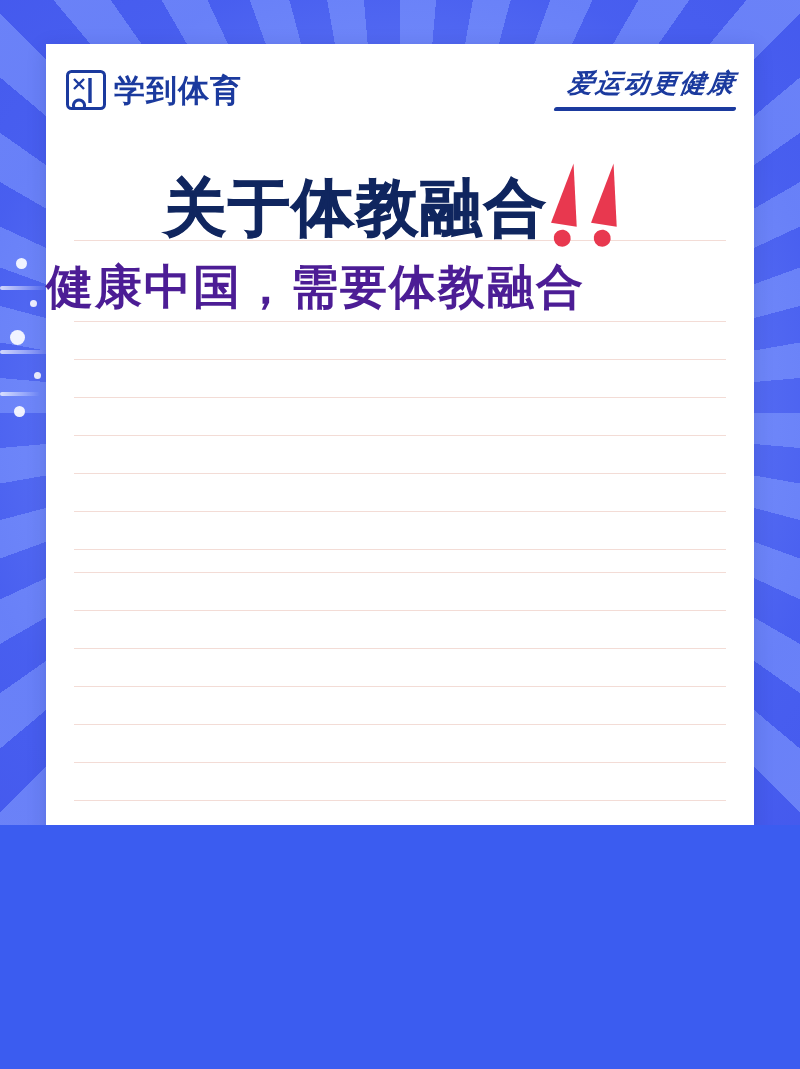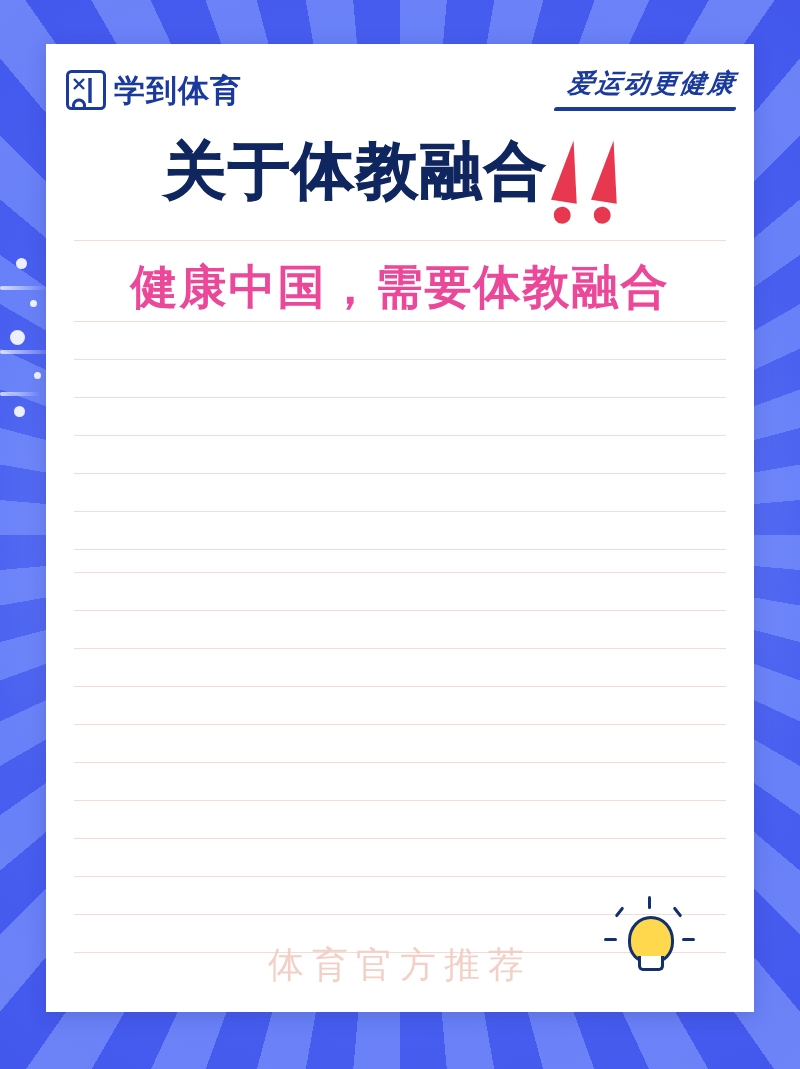--- a/index.html
+++ b/index.html
@@ -11,21 +11,21 @@
     height: 1069px;
     overflow: hidden;
     font-family: "Liberation Sans", sans-serif;
     background: #3b5cf0;
   }
 
   
   #poster {
     position: relative;
     width: 800px;
-    height: 1069px;
+    height: 825px;
     overflow: hidden;
     background: #4a63f2;
   }
   #sunburst {
     position: absolute;
     left: 50%;
     top: 50%;
     width: 2400px;
     height: 2400px;
     margin-left: -1200px;
@@ -144,24 +144,25 @@
     border-radius: 2px;
     width: 182px;
     margin-left: auto;
     transform: skewX(-20deg);
   }
 
   
   #title-row {
     position: absolute;
     left: 0;
-    top: 96px;
+    top: 116px;
     width: 708px;
     height: 96px;
     display: flex;
+    align-items: center;
     justify-content: center;
   }
   #main-title {
     font-family: "DejaVu Sans", sans-serif;
     font-weight: bold;
     font-size: 62px;
     color: #10265f;
     letter-spacing: 2px;
     line-height: 1;
     -webkit-text-stroke: 1px #10265f;
@@ -191,25 +192,25 @@
     margin: 5px auto 0;
   }
   #bang1 { left: 4px; transform: rotate(9deg); }
   #bang2 { left: 44px; transform: rotate(9deg); }
 
   #sub-title {
     position: absolute;
     left: 0;
     top: 212px;
     width: 708px;
-    text-align: center;
+    text-align: left;
     font-family: "DejaVu Sans", sans-serif;
     font-weight: bold;
     font-size: 47px;
-    color: #ec4899;
+    color: #4c1d95;
     letter-spacing: 2px;
   }
 
   
   #body-text {
     position: absolute;
     left: 44px;
     top: 292px;
     width: 630px;
     font-family: "DejaVu Sans", sans-serif;

